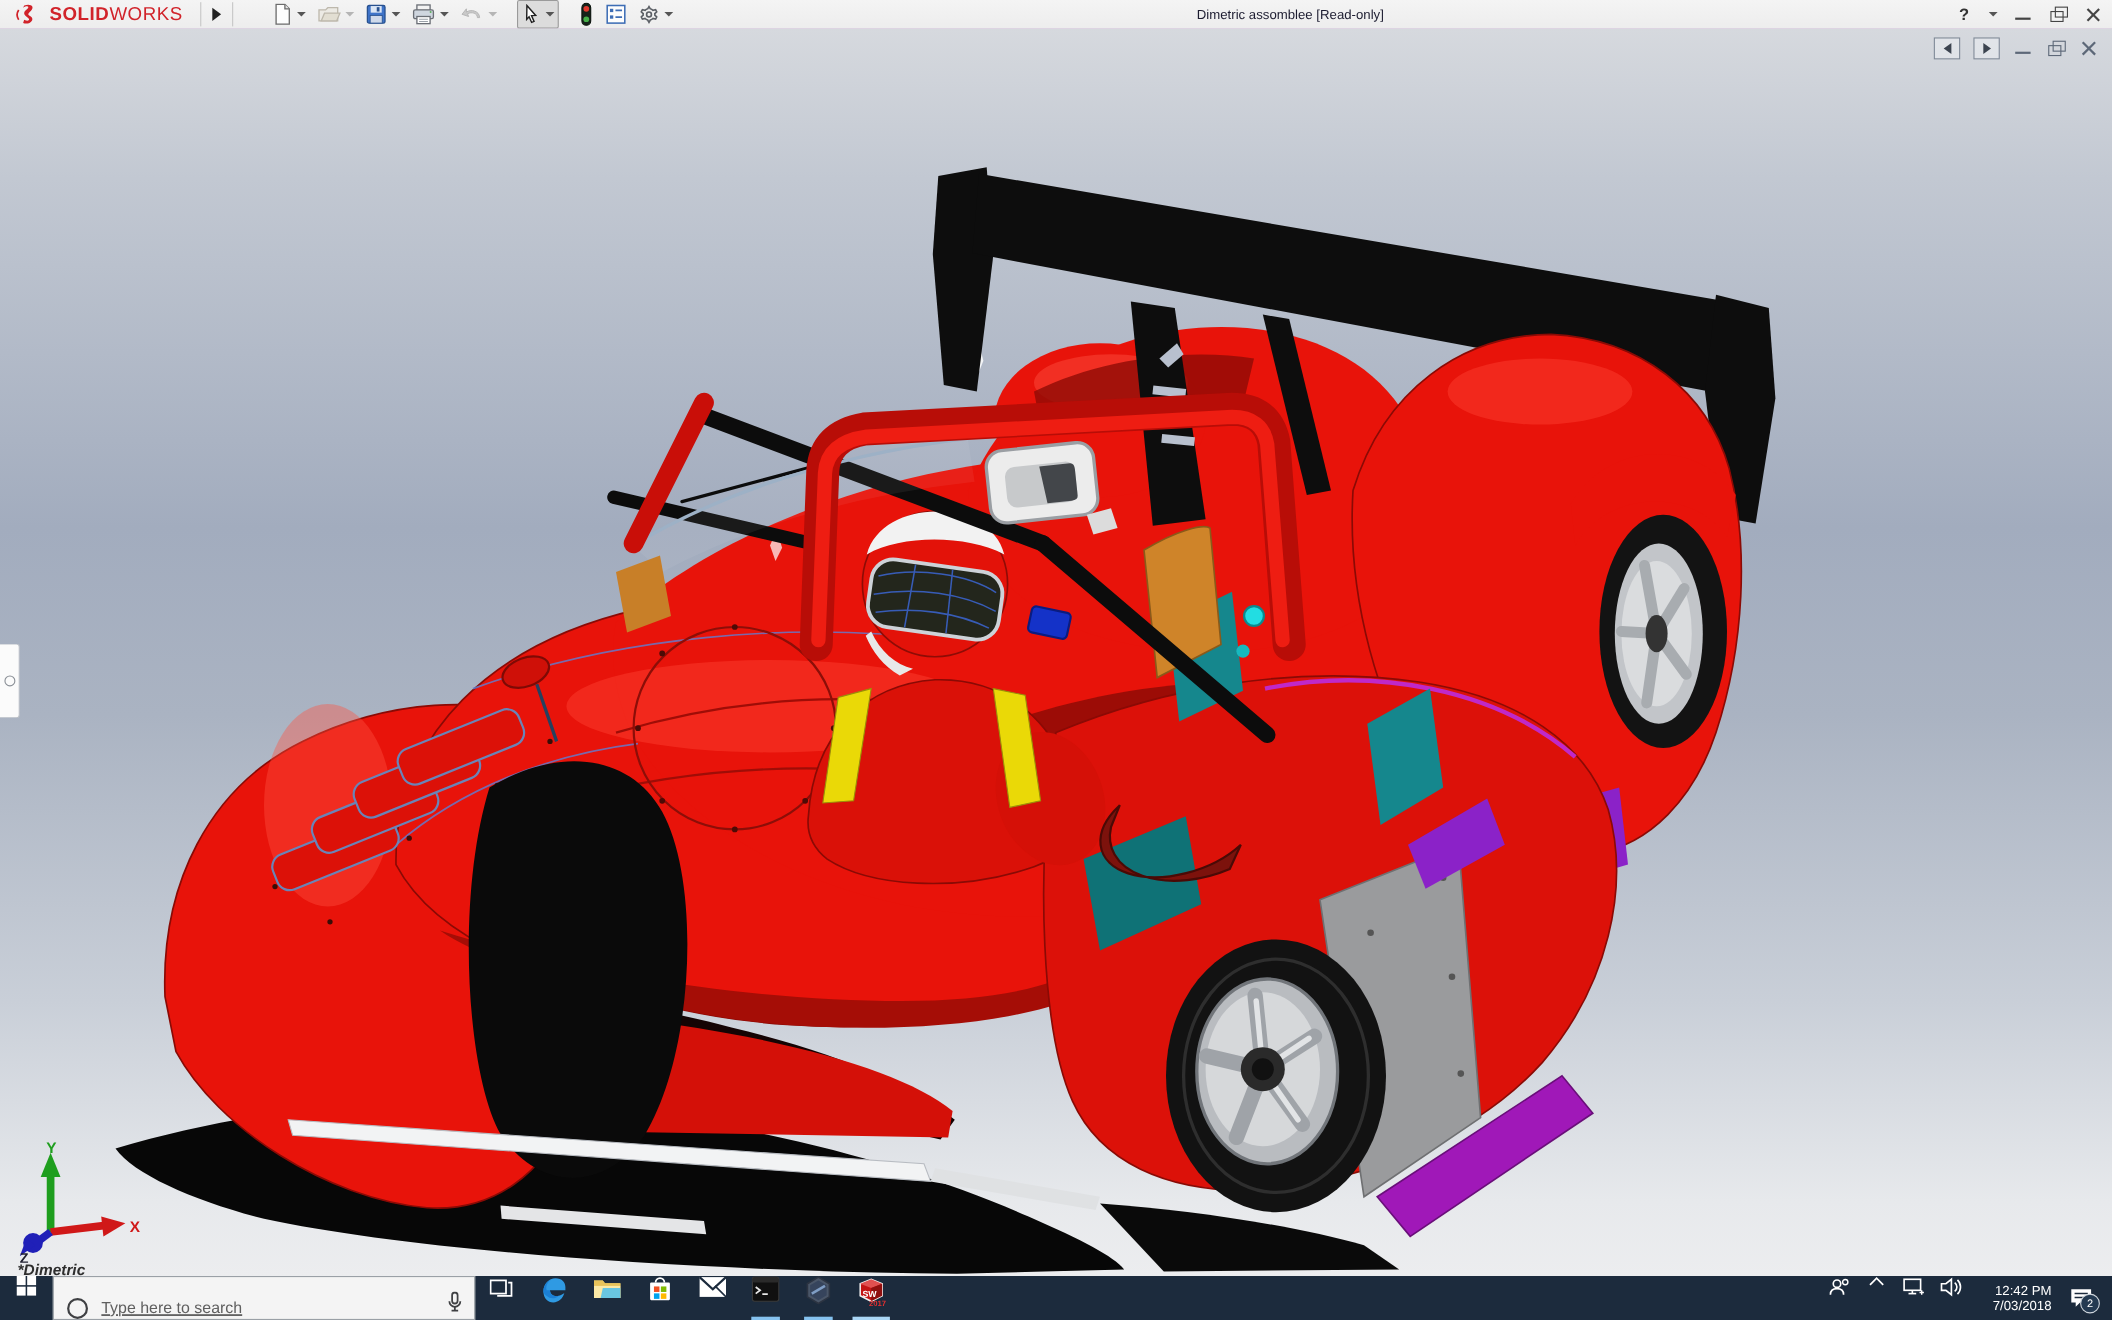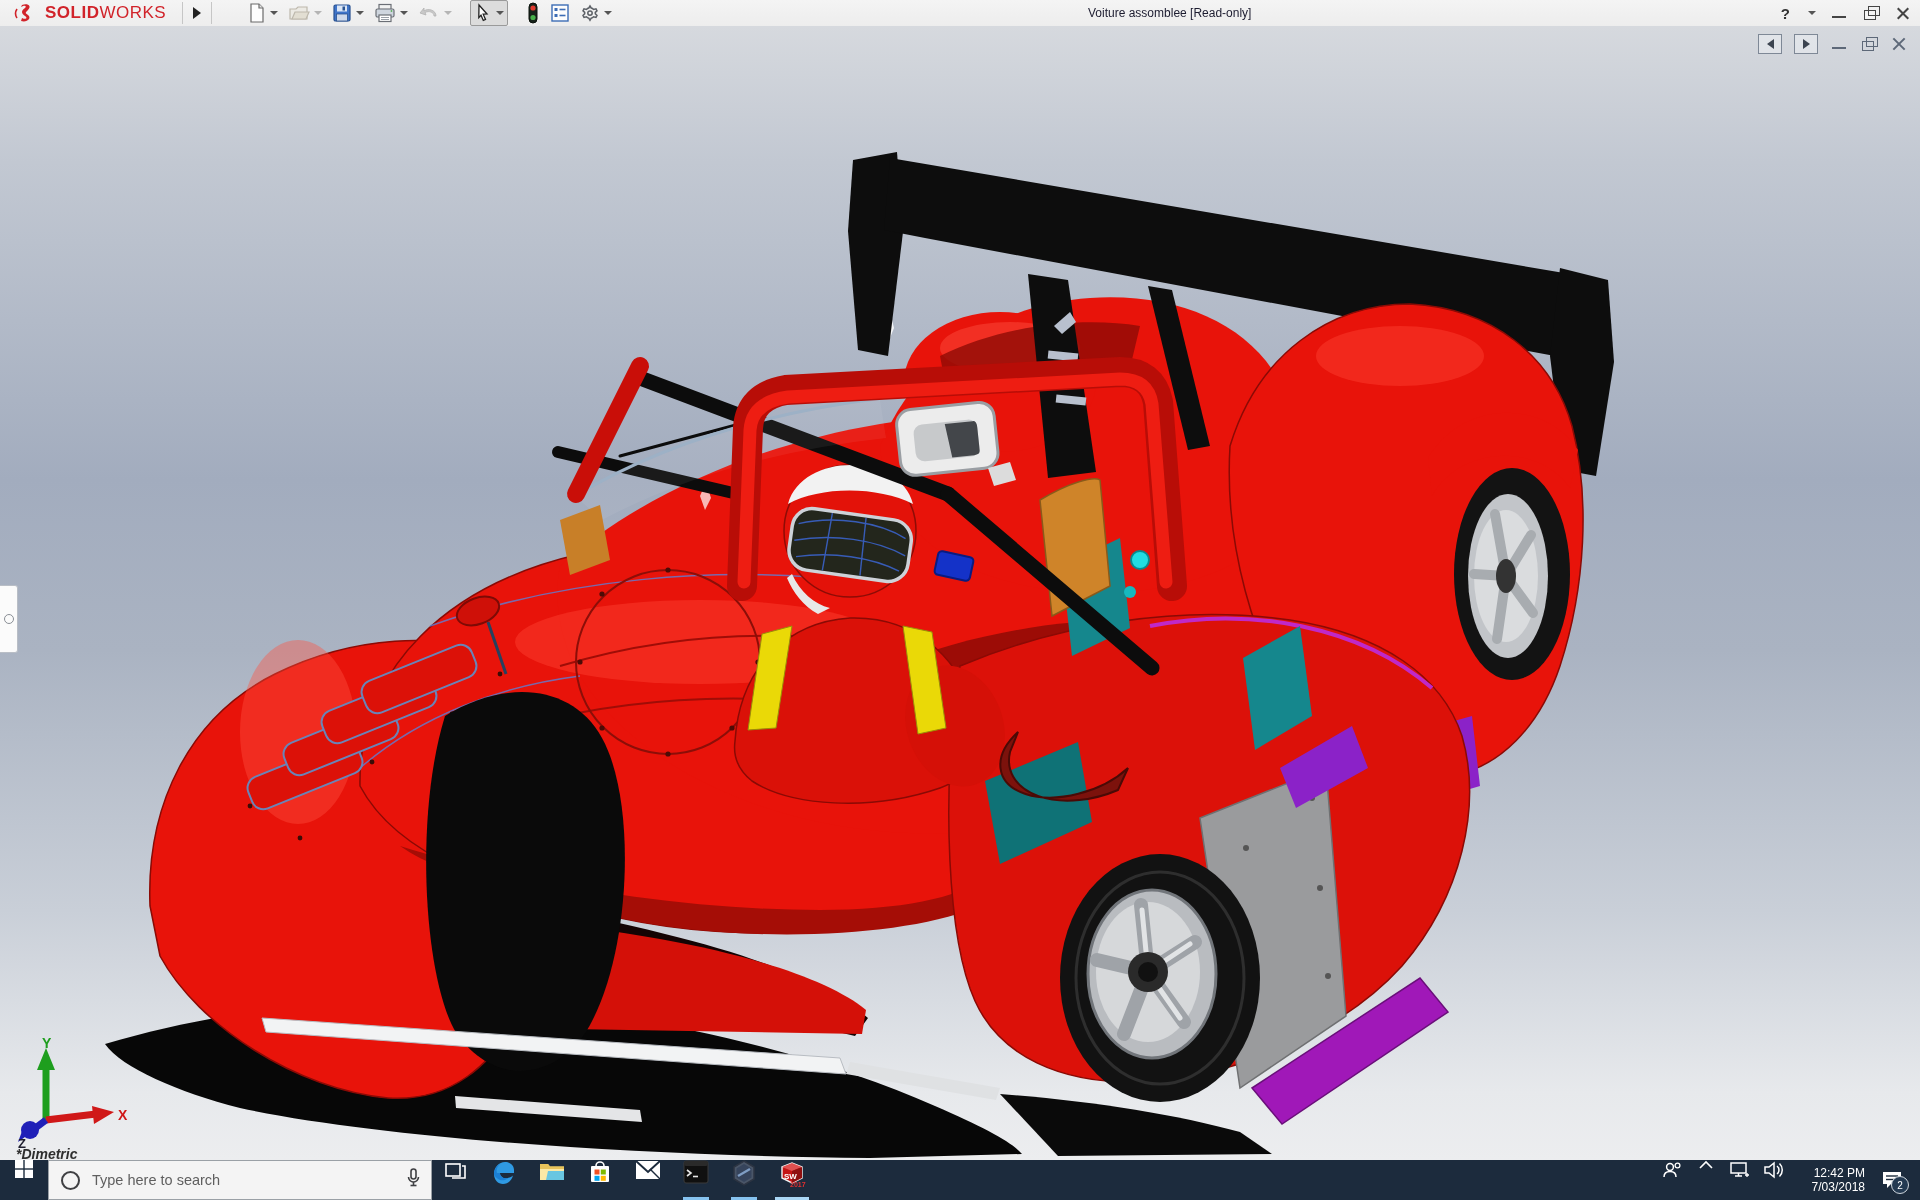--- a/index.html
+++ b/index.html
@@ -50,21 +50,21 @@
   .left-tab{position:absolute;left:0;top:559px;width:17px;height:66px;background:#fbfbfb;
     border:1px solid #b9bec6;border-left:none;border-radius:0 3px 3px 0;display:flex;align-items:center;justify-content:center;}
   .left-tab .dot{width:8px;height:8px;border:1.5px solid #8a8f96;border-radius:50%;}
   .triad{position:absolute;left:10px;bottom:12px;}
   .view-label{position:absolute;left:16px;bottom:-2px;font-size:14px;font-weight:bold;color:#2e2e2e;font-style:italic;}
 
   
   .taskbar{position:absolute;left:0;top:1160px;width:1920px;height:40px;background:#1c2b3d;display:flex;align-items:stretch;}
   .tb-item{position:relative;display:flex;justify-content:center;}
   .start{width:48px;}
-  .searchbox{width:384px;background:#f4f4f4;display:flex;align-items:center;border:1px solid #9aa0a6;box-sizing:border-box;}
+  .searchbox{width:384px;background:#f4f4f4;display:flex;align-items:flex-end;border:1px solid #9aa0a6;box-sizing:border-box;text-decoration:underline;}
   .cortana-ring{width:15px;height:15px;border:2.5px solid #3f4043;border-radius:50%;margin:0 10px 0 12px;flex:none;}
   .searchbox input{flex:1;border:none;background:transparent;outline:none;font-size:14.5px;color:#444;
     font-family:"Liberation Sans",sans-serif;}
   .searchbox input::placeholder{color:#5f5f5f;opacity:1;}
   .micwrap{margin:0 10px;flex:none;}
   .ticon{width:48px;}
   .ul{position:absolute;bottom:0;left:50%;transform:translateX(-50%);height:3px;width:26px;background:#85c2ef;}
   .ul.wide{width:34px;background:#a9d6f5;}
   .tray{margin-left:auto;display:flex;align-items:center;}
   .tray .tb-item{width:34px;height:40px;}
@@ -162,21 +162,21 @@
       </div>
       <div class="qbtn">
         <svg width="20" height="20" viewBox="0 0 20 20">
           <path d="M10,3 L11.2,5 A5.2,5.2 0 0 1 13.6,6.4 L16,5.8 L17,7.8 L15.3,9.4 A5.4,5.4 0 0 1 15.3,10.8 L17,12.4 L16,14.4 L13.6,13.8 A5.2,5.2 0 0 1 11.2,15.2 L10,17.3 L8.8,15.2 A5.2,5.2 0 0 1 6.4,13.8 L4,14.4 L3,12.4 L4.7,10.8 A5.4,5.4 0 0 1 4.7,9.4 L3,7.8 L4,5.8 L6.4,6.4 A5.2,5.2 0 0 1 8.8,5 Z" fill="none" stroke="#5c6066" stroke-width="1.5"></path>
           <circle cx="10" cy="10.1" r="2.2" fill="none" stroke="#5c6066" stroke-width="1.5"></circle>
         </svg>
           <span class="dd"></span>
       </div>
     </div>
 
-    <span class="tb-title">Voiture assomblee [Read-only]</span>
+    <span class="tb-title">Dimetric assomblee [Read-only]</span>
 
     <div class="tb-right">
       <span class="helpq">?</span>
       <span class="dd"></span>
       <div class="wbtn wmin"></div>
       <div class="wbtn wrest"></div>
       <div class="wbtn wclose"></div>
     </div>
   </div>
 

